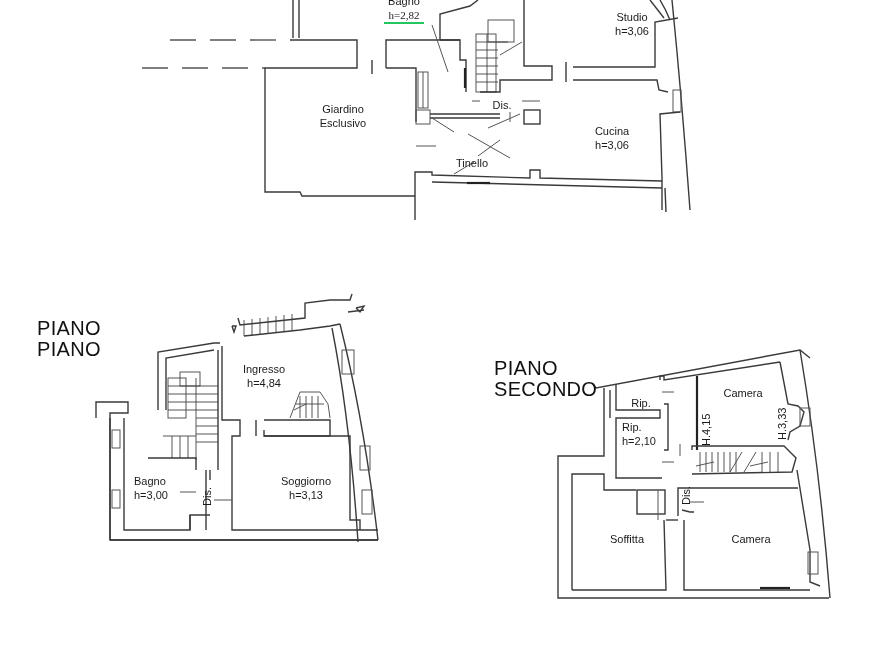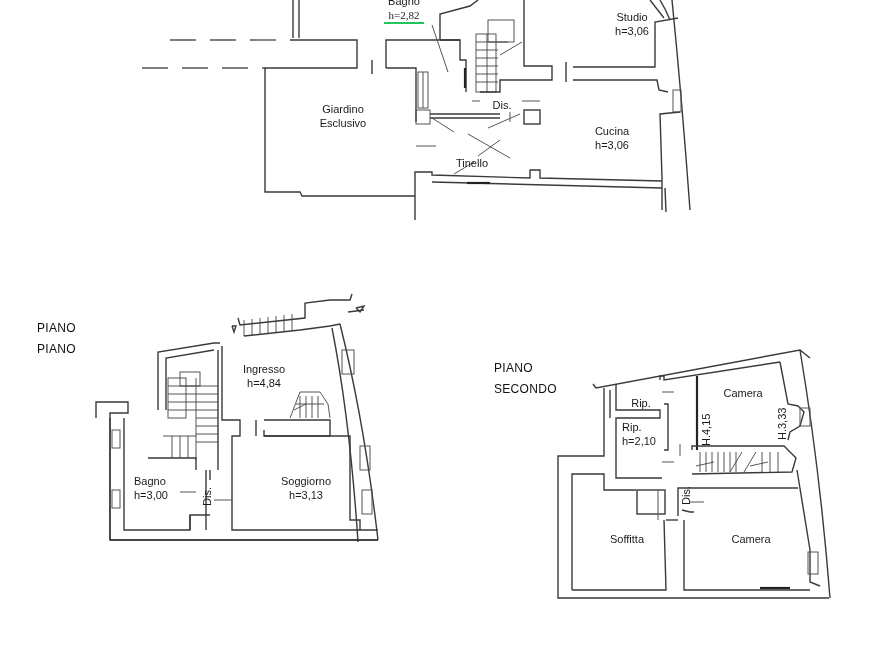--- a/index.html
+++ b/index.html
@@ -4,21 +4,21 @@
   <style>
     html, body { margin: 0; padding: 0; background: #ffffff; }
     body { width: 893px; height: 670px; position: relative; overflow: hidden; font-family: "Liberation Sans", sans-serif; }
     svg.plan { position: absolute; left: 0; top: 0; width: 893px; height: 670px; }
     .w { fill: none; stroke: #3a3a3a; stroke-width: 1.4; }
     .wt { fill: none; stroke: #555; stroke-width: 1; }
     .th { fill: none; stroke: #222; stroke-width: 2.2; }
     .dash { fill: none; stroke: #555; stroke-width: 1.4; stroke-dasharray: 26 14; }
     .st { fill: none; stroke: #444; stroke-width: 0.9; }
     .lbl { position: absolute; color: #1a1a1a; font-size: 11px; line-height: 14px; text-align: center; white-space: nowrap; }
-    .floor { position: absolute; color: #111; font-size: 12px; line-height: 21px; letter-spacing: 0.3px; }
+    .floor { position: absolute; color: #111; font-size: 20px; line-height: 21px; letter-spacing: 0.3px; }
     .vert { position: absolute; color: #1a1a1a; font-size: 11px; transform: rotate(-90deg); transform-origin: left top; white-space: nowrap; }
   </style>
 </head>
 <body>
 
 <svg class="plan" viewBox="0 0 893 670" xmlns="http://www.w3.org/2000/svg">
 
   <g>
 
     <line class="dash" x1="170" y1="40" x2="290" y2="40"></line>

